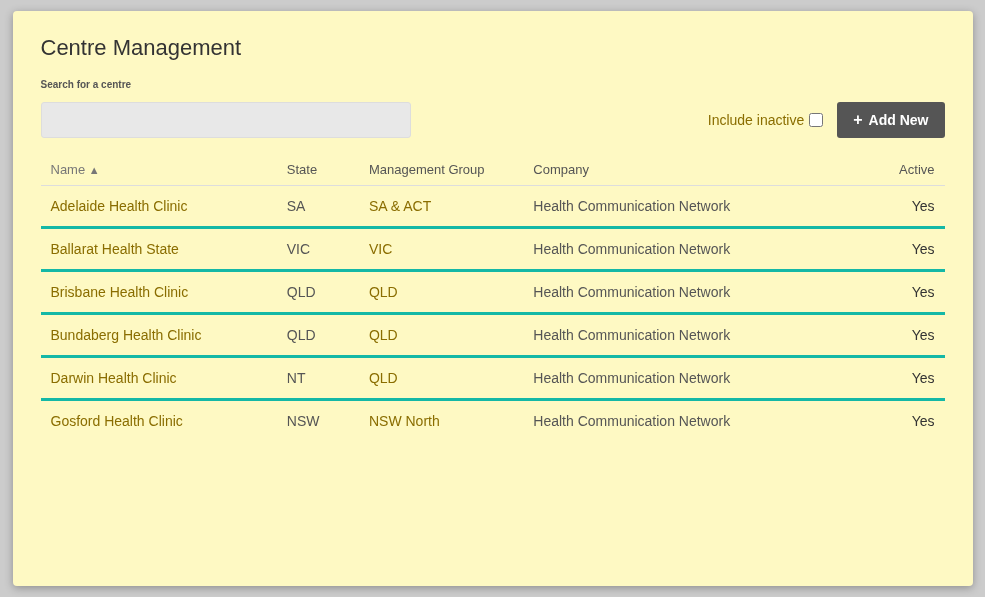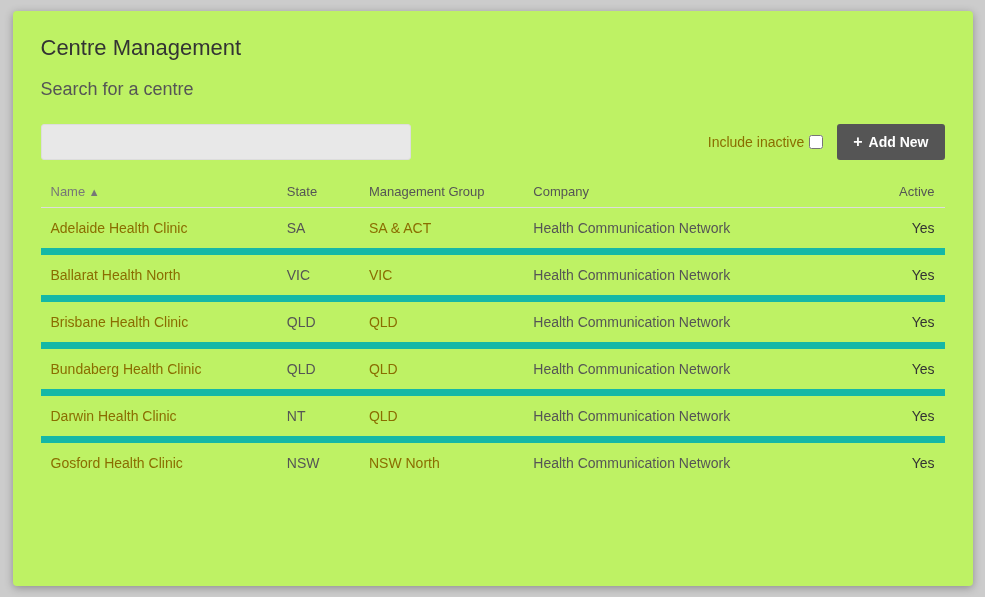--- a/index.html
+++ b/index.html
@@ -5,39 +5,39 @@
     * { box-sizing: border-box; margin: 0; padding: 0; }
     body {
       background: #ccc;
       display: flex;
       justify-content: center;
       align-items: center;
       min-height: 100vh;
       font-family: Arial, sans-serif;
     }
     .window {
-      background: #bef264;
+      background: #fef9c3;
       width: 960px;
       min-height: 575px;
       border-radius: 4px;
       box-shadow: 0 2px 8px rgba(0,0,0,0.3);
       padding: 24px 28px 0 28px;
       overflow: hidden;
     }
     .page-title {
       font-size: 22px;
       font-weight: 400;
       color: #333;
       margin-bottom: 18px;
     }
     .search-section-label {
-      font-size: 18px;
-      font-weight: 400;
-      color: #555;
-      margin-bottom: 24px;
+      font-size: 10px;
+      font-weight: 700;
+      color: #555;
+      margin-bottom: 12px;
     }
     .search-row {
       display: flex;
       align-items: center;
       justify-content: space-between;
       margin-bottom: 16px;
     }
     .search-input {
       width: 370px;
       height: 36px;
@@ -103,21 +103,21 @@
     thead tr th.active-col {
     }
     thead tr th.name-col {
       color: #777;
     }
     thead tr th .sort-arrow {
       font-size: 11px;
       color: #777;
     }
     tbody tr {
-      border-bottom: 7px solid #14b8a6;
+      border-bottom: 3px solid #14b8a6;
     }
     tbody tr:last-child {
       border-bottom: none;
     }
     tbody tr td {
       padding: 12px 10px;
       color: #333;
     }
     tbody tr td.name-cell {
       color: #8a6d00;
@@ -179,21 +179,21 @@
     </thead>
     <tbody id="table-body">
     <tr>
           <td class="name-cell col-name">Adelaide Health Clinic</td>
           <td class="state-cell col-state">SA</td>
           <td class="mgmt-cell col-mgmt">SA &amp; ACT</td>
           <td class="company-cell col-company">Health Communication Network</td>
           <td class="active-cell col-active">Yes</td>
         </tr>
         <tr>
-          <td class="name-cell col-name">Ballarat Health North</td>
+          <td class="name-cell col-name">Ballarat Health State</td>
           <td class="state-cell col-state">VIC</td>
           <td class="mgmt-cell col-mgmt">VIC</td>
           <td class="company-cell col-company">Health Communication Network</td>
           <td class="active-cell col-active">Yes</td>
         </tr>
         <tr>
           <td class="name-cell col-name">Brisbane Health Clinic</td>
           <td class="state-cell col-state">QLD</td>
           <td class="mgmt-cell col-mgmt">QLD</td>
           <td class="company-cell col-company">Health Communication Network</td>

